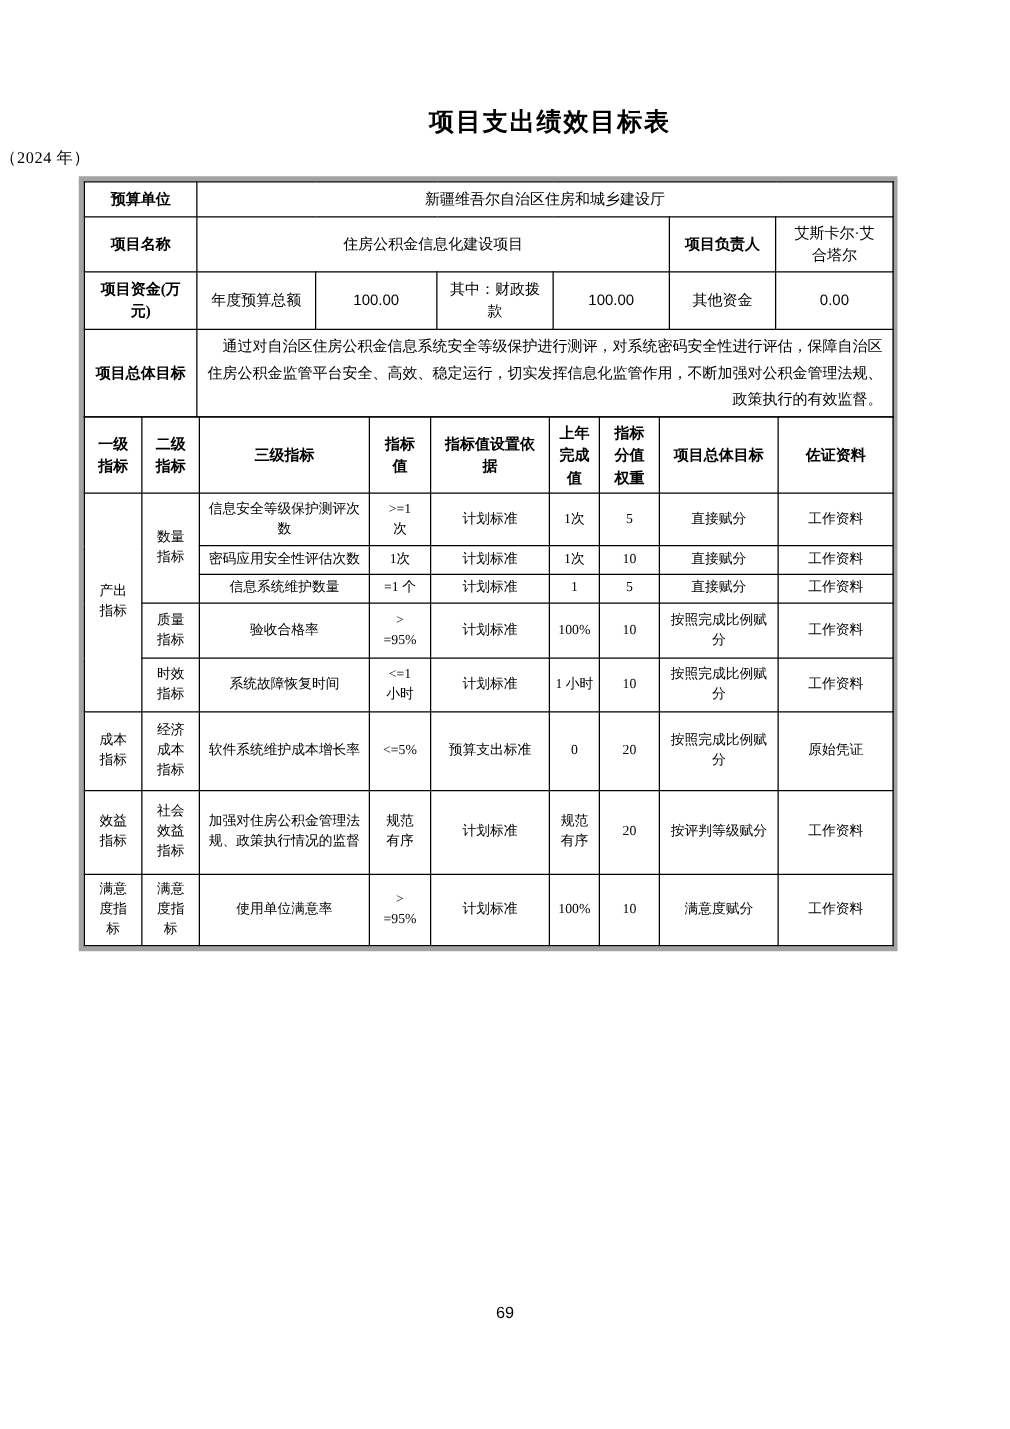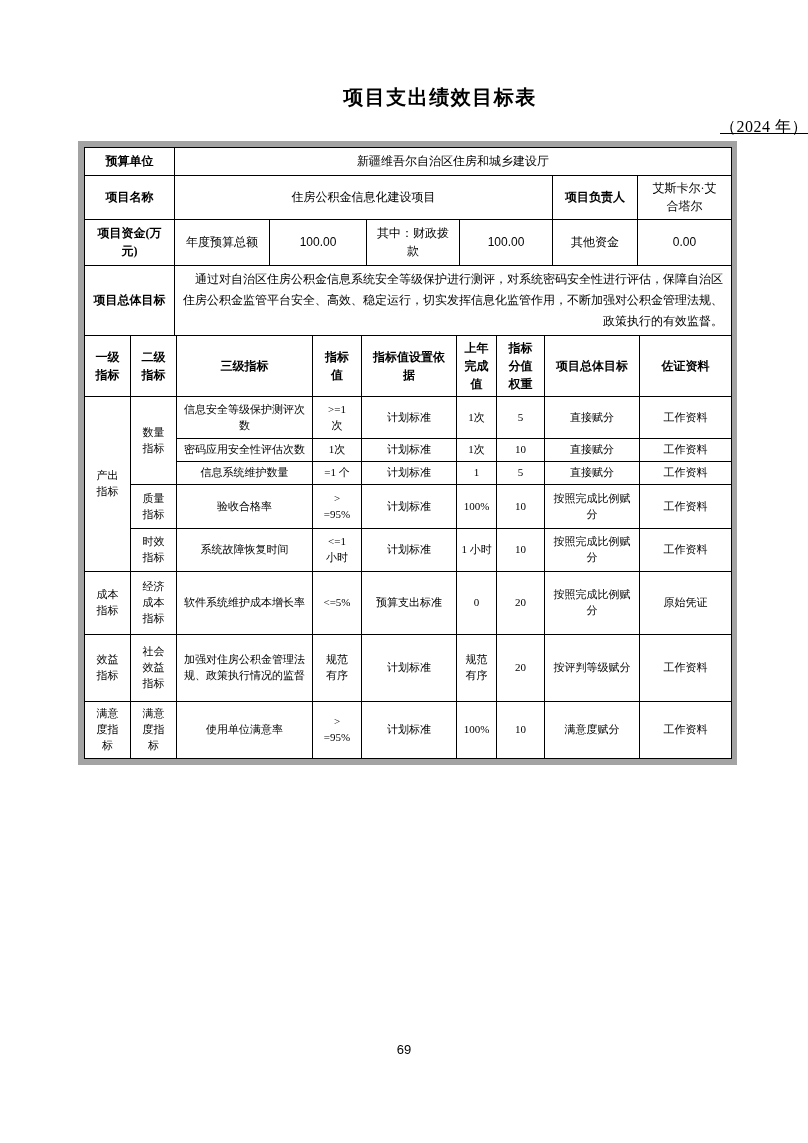--- a/index.html
+++ b/index.html
@@ -7,25 +7,25 @@
     width:808px; height:1143px; position:relative;
     background:#ffffff; color:#000;
     font-family:"Liberation Serif","DejaVu Serif",serif;
   }
   .doc-title {
     position:absolute; top:84px; left:0; width:100%;
     text-align:center; font-size:20px; font-weight:bold; letter-spacing:1.5px;padding-left:36px;
   }
   .doc-subtitle {
     position:absolute; top:117px; left:0; width:100%;
-    text-align:right; font-size:16px; letter-spacing:0.5px;text-decoration:underline;
+    text-align:left; font-size:13px; letter-spacing:0.5px;
   }
   .tables {
-    position:absolute; left:78px; top:141px; width:647px;
-    border:6px solid #a3a3a3;
+    position:absolute; left:63px; top:141px; width:647px;
+    border:4px solid #a3a3a3;
   }
   table { border-collapse:collapse; table-layout:fixed; width:647px; }
   .ind { margin-top:-1px;padding-left:36px; }
   td, th {
     border:1px solid #000;
     text-align:center; vertical-align:middle;
     padding:1px 3px;
     font-size:11px; line-height:1.45; font-weight:normal;
     white-space:pre-line;
     overflow:hidden;

